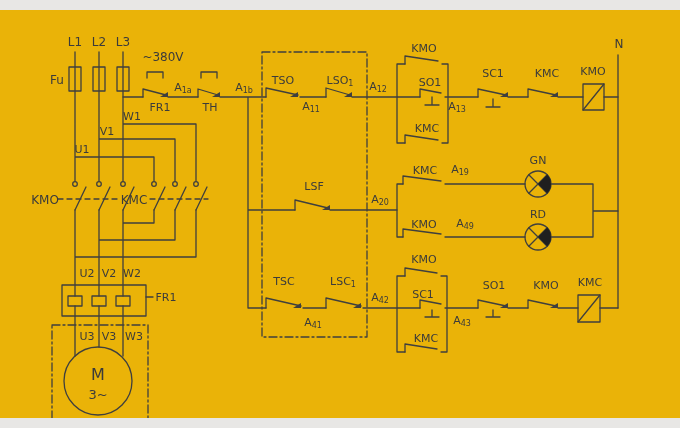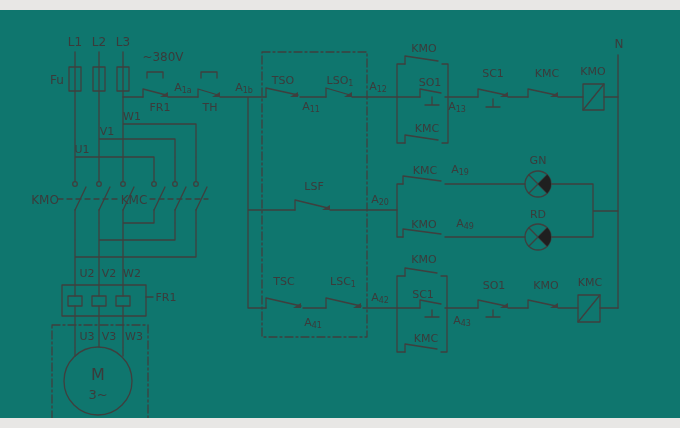--- a/index.html
+++ b/index.html
@@ -1,16 +1,16 @@
 <!DOCTYPE html>
 <html><head>
 <meta charset="utf-8">
 <style>
   html,body{margin:0;padding:0;background:#ffffff;}
-  #page{position:relative;width:680px;height:428px;background:#0f766e;overflow:hidden;
+  #page{position:relative;width:680px;height:428px;background:#eab308;overflow:hidden;
         font-family:"DejaVu Sans",sans-serif;}
   .scanband{position:absolute;left:0;width:680px;background:#e8e7e5;}
   svg text{font-family:"DejaVu Sans",sans-serif;fill:#3b3b3b;text-anchor:middle;}
   .lbl{font-size:11px;}
   .lbl12{font-size:12px;}
   .big{font-size:16px;}
   .med{font-size:13px;}
   .sub{font-size:8px;}
   .wire{stroke:#3f3f3e;stroke-width:1.3;fill:none;stroke-linecap:round;stroke-linejoin:round;}
   .sym{stroke:#3f3f3e;stroke-width:1.3;fill:none;stroke-linecap:round;stroke-linejoin:round;}

